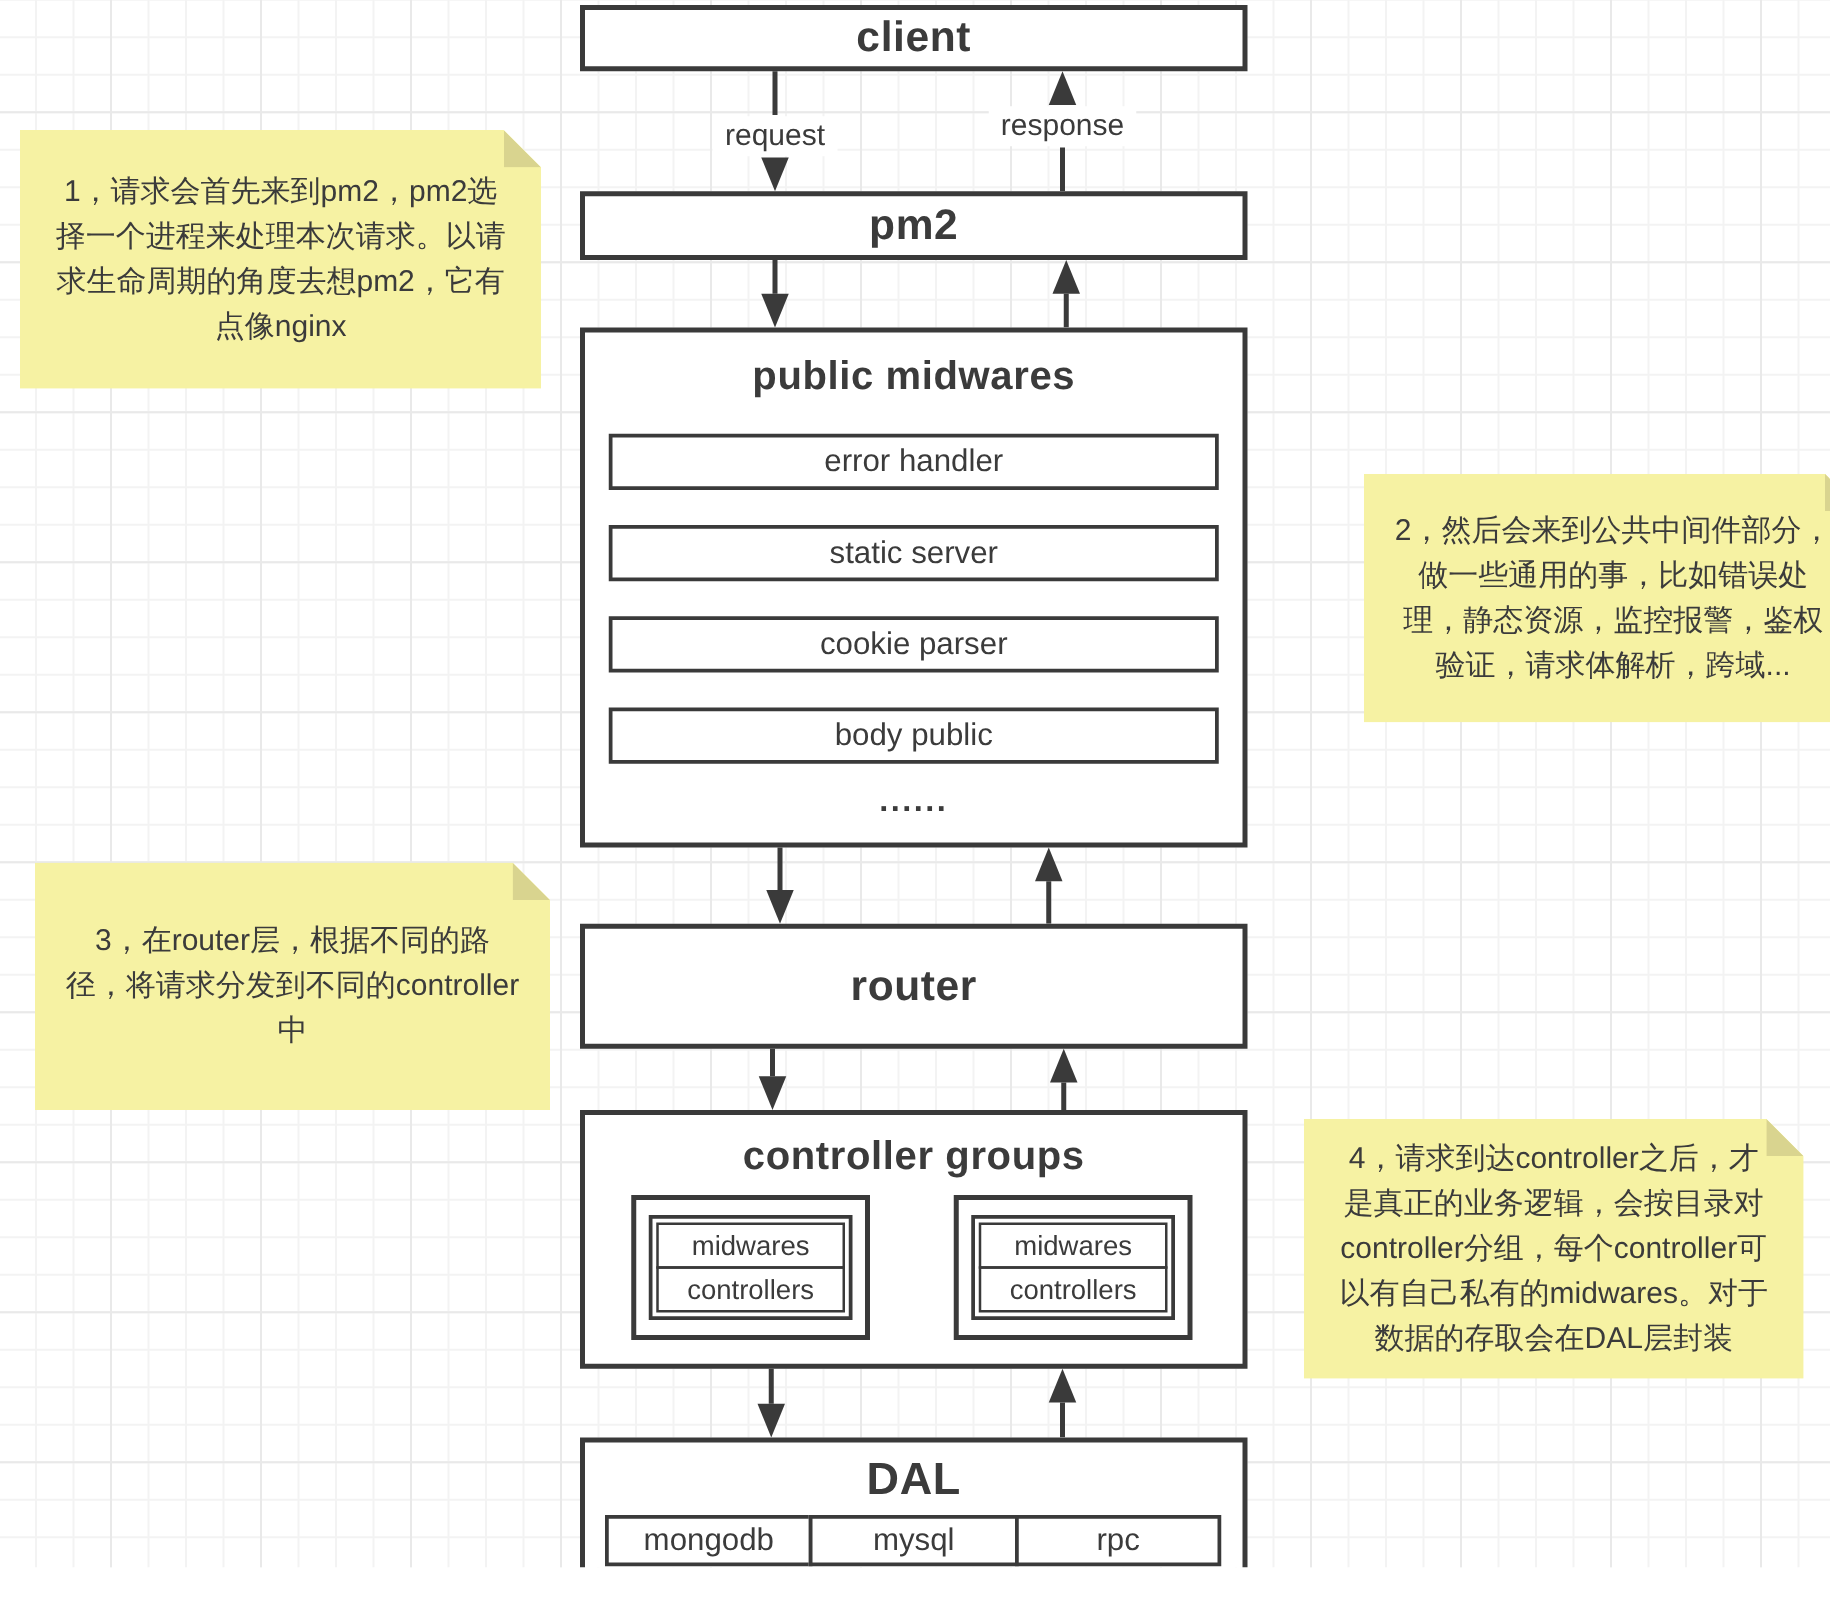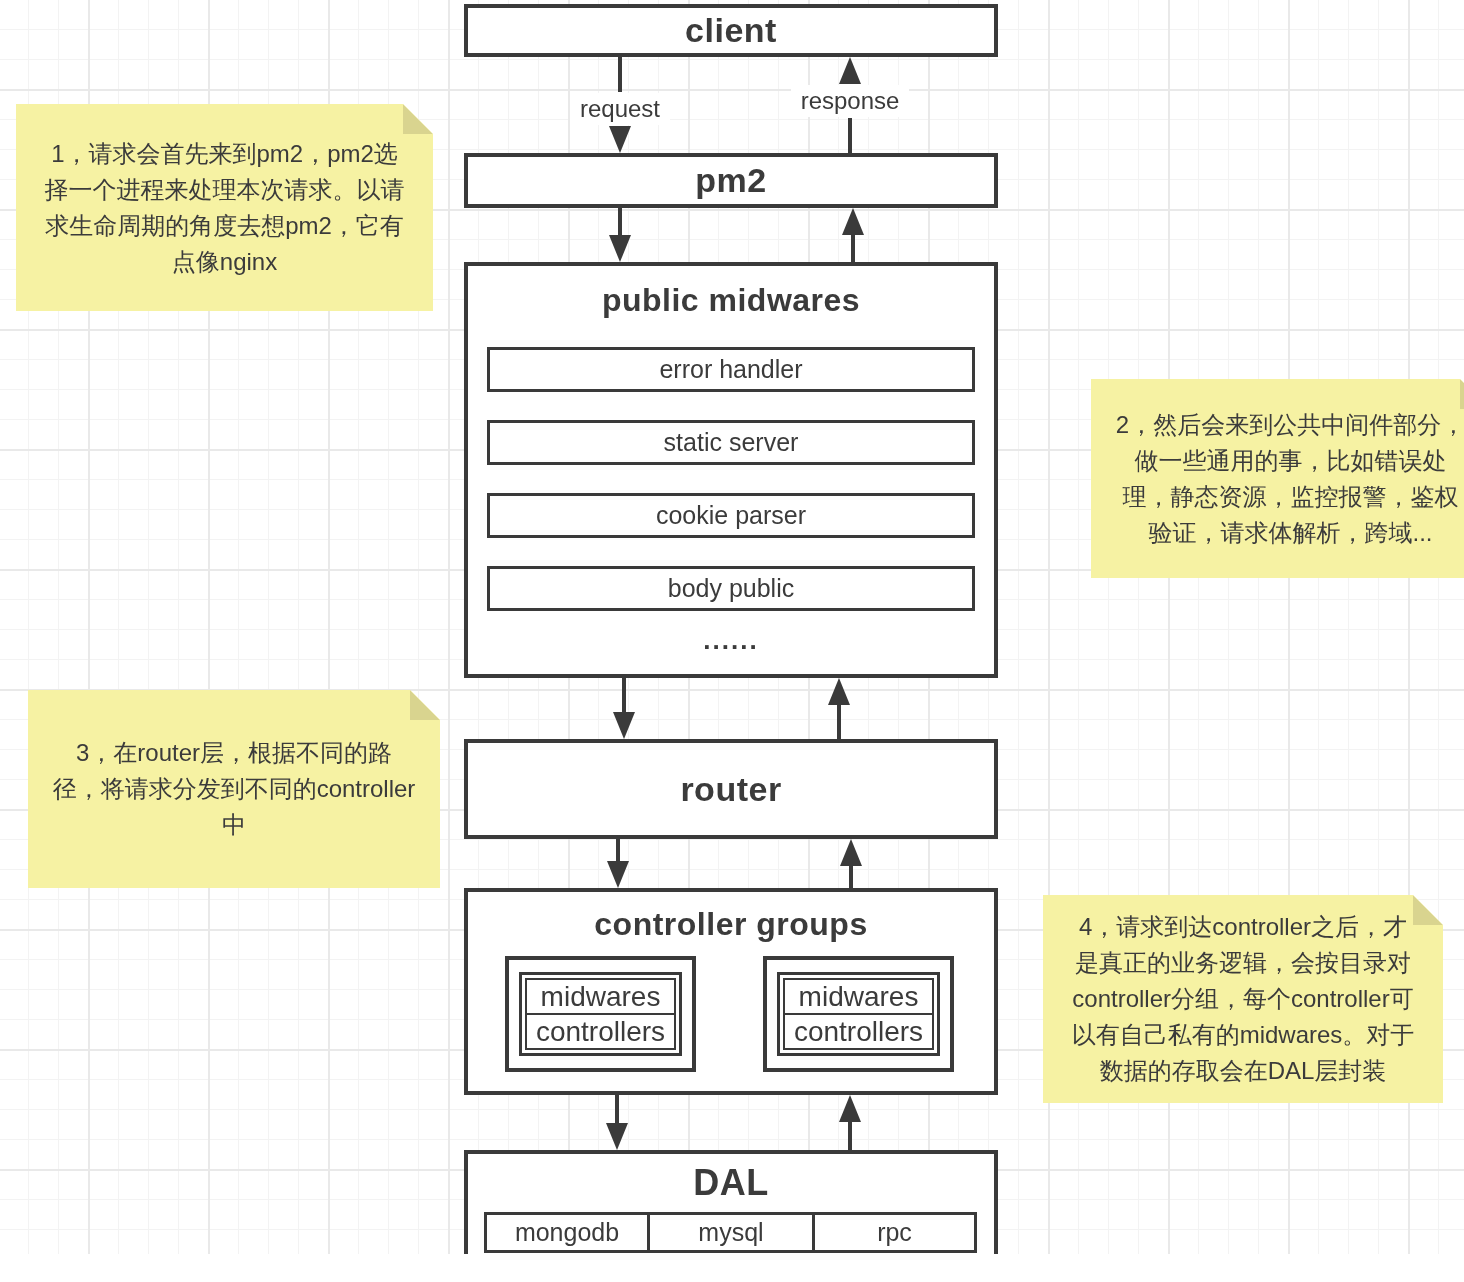--- a/index.html
+++ b/index.html
@@ -55,21 +55,21 @@
     box-sizing: border-box;
     height: 100%;
     border: 3px solid #3a3a3a;
     padding: 3px;
     display: flex; flex-direction: column;
   }
   .cg-row {
     flex: 1;
     border: 2px solid #3a3a3a;
     display: flex; align-items: center; justify-content: center;
-    font-size: 28px;
+    font-size: 22px;
   }
   .cg-row + .cg-row { margin-top: -2px; }
 
   
   .dal-cells { position: absolute; left: 16px; top: 58px; display: flex; }
   .dal-cell {
     box-sizing: border-box;
     height: 41px;
     border: 3px solid #3a3a3a;
     background: #fff;

